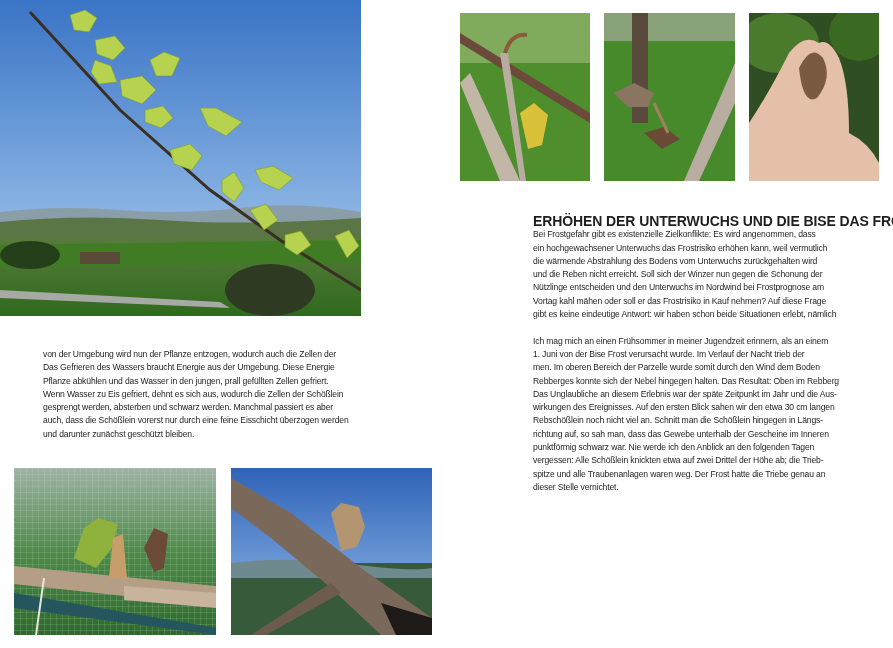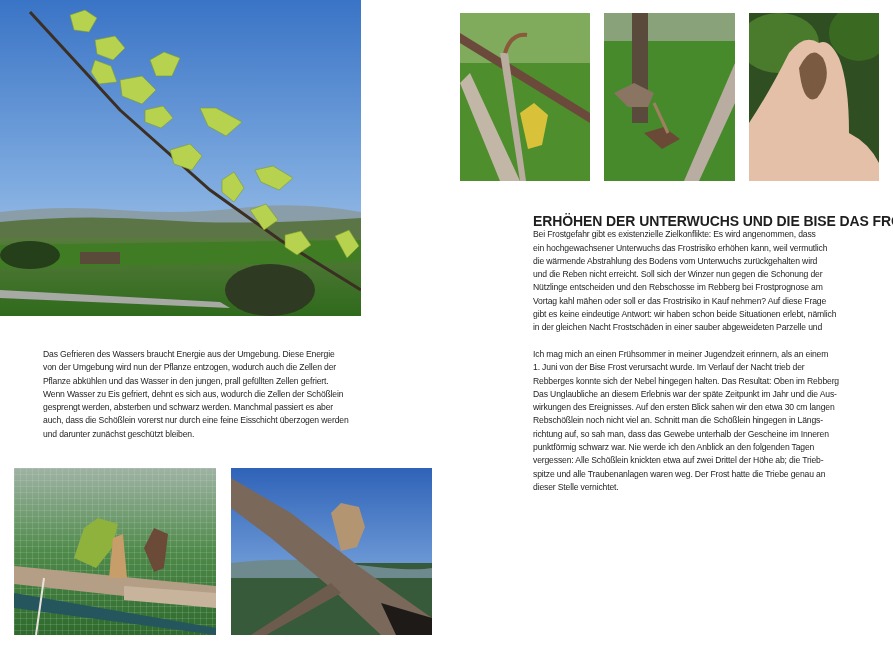--- a/index.html
+++ b/index.html
@@ -63,22 +63,22 @@
       <path d="M222 180 l12 -8 l10 16 l-10 14 l-12 -10 z"></path>
       <path d="M255 170 l18 -4 l20 12 l-14 12 l-18 -8 z"></path>
       <path d="M250 210 l16 -6 l12 16 l-14 10 z"></path>
       <path d="M285 235 l16 -4 l10 14 l-14 10 l-12 -8 z"></path>
       <path d="M335 236 l14 -6 l10 16 l-12 12 z"></path>
     </g>
   </svg>
 </div>
 
 <div class="text-block" style="left:43px; top:348px; width:330px;">
+  <span class="line">von der Umgebung wird nun der Pflanze entzogen, wodurch auch die Zellen der</span>
   <span class="line">Das Gefrieren des Wassers braucht Energie aus der Umgebung. Diese Energie</span>
-  <span class="line">von der Umgebung wird nun der Pflanze entzogen, wodurch auch die Zellen der</span>
   <span class="line">Pflanze abkühlen und das Wasser in den jungen, prall gefüllten Zellen gefriert.</span>
   <span class="line">Wenn Wasser zu Eis gefriert, dehnt es sich aus, wodurch die Zellen der Schößlein</span>
   <span class="line">gesprengt werden, absterben und schwarz werden. Manchmal passiert es aber</span>
   <span class="line">auch, dass die Schößlein vorerst nur durch eine feine Eisschicht überzogen werden</span>
   <span class="line">und darunter zunächst geschützt bleiben.</span>
 </div>
 
 <div class="photo" style="left:14px; top:468px; width:202px; height:167px;">
   <svg viewBox="0 0 202 167" preserveAspectRatio="none">
     <defs>
@@ -155,27 +155,27 @@
     <path d="M50 55 q12 -25 24 -10 q10 20 -6 40 q-14 8 -18 -30 z" fill="#7a5a40"></path>
   </svg>
 </div>
 
 <div class="text-block" style="left:533px; top:215px; width:340px;">
   <span class="heading">ERHÖHEN DER UNTERWUCHS UND DIE BISE DAS FROSTRISIKO?</span>
   <span class="line">Bei Frostgefahr gibt es existenzielle Zielkonflikte: Es wird angenommen, dass</span>
   <span class="line">ein hochgewachsener Unterwuchs das Frostrisiko erhöhen kann, weil vermutlich</span>
   <span class="line">die wärmende Abstrahlung des Bodens vom Unterwuchs zurückgehalten wird</span>
   <span class="line">und die Reben nicht erreicht. Soll sich der Winzer nun gegen die Schonung der</span>
-  <span class="line">Nützlinge entscheiden und den Rebschosse im Rebberg bei Frostprognose am</span>
+  <span class="line">Nützlinge entscheiden und den Unterwuchs im Nordwind bei Frostprognose am</span>
   <span class="line">Vortag kahl mähen oder soll er das Frostrisiko in Kauf nehmen? Auf diese Frage</span>
   <span class="line">gibt es keine eindeutige Antwort: wir haben schon beide Situationen erlebt, nämlich</span>
-  <span class="line">in der gleichen Nacht Frostschäden in einer sauber abgeweideten Parzelle und</span>
   <span class="para-gap"></span>
   <span class="line">Ich mag mich an einen Frühsommer in meiner Jugendzeit erinnern, als an einem</span>
   <span class="line">1. Juni von der Bise Frost verursacht wurde. Im Verlauf der Nacht trieb der</span>
+  <span class="line">men. Im oberen Bereich der Parzelle wurde somit durch den Wind dem Boden</span>
   <span class="line">Rebberges konnte sich der Nebel hingegen halten. Das Resultat: Oben im Rebberg</span>
   <span class="line">Das Unglaubliche an diesem Erlebnis war der späte Zeitpunkt im Jahr und die Aus-</span>
   <span class="line">wirkungen des Ereignisses. Auf den ersten Blick sahen wir den etwa 30 cm langen</span>
   <span class="line">Rebschößlein noch nicht viel an. Schnitt man die Schößlein hingegen in Längs-</span>
   <span class="line">richtung auf, so sah man, dass das Gewebe unterhalb der Gescheine im Inneren</span>
   <span class="line">punktförmig schwarz war. Nie werde ich den Anblick an den folgenden Tagen</span>
   <span class="line">vergessen: Alle Schößlein knickten etwa auf zwei Drittel der Höhe ab; die Trieb-</span>
   <span class="line">spitze und alle Traubenanlagen waren weg. Der Frost hatte die Triebe genau an</span>
   <span class="line">dieser Stelle vernichtet.</span>
 </div>

